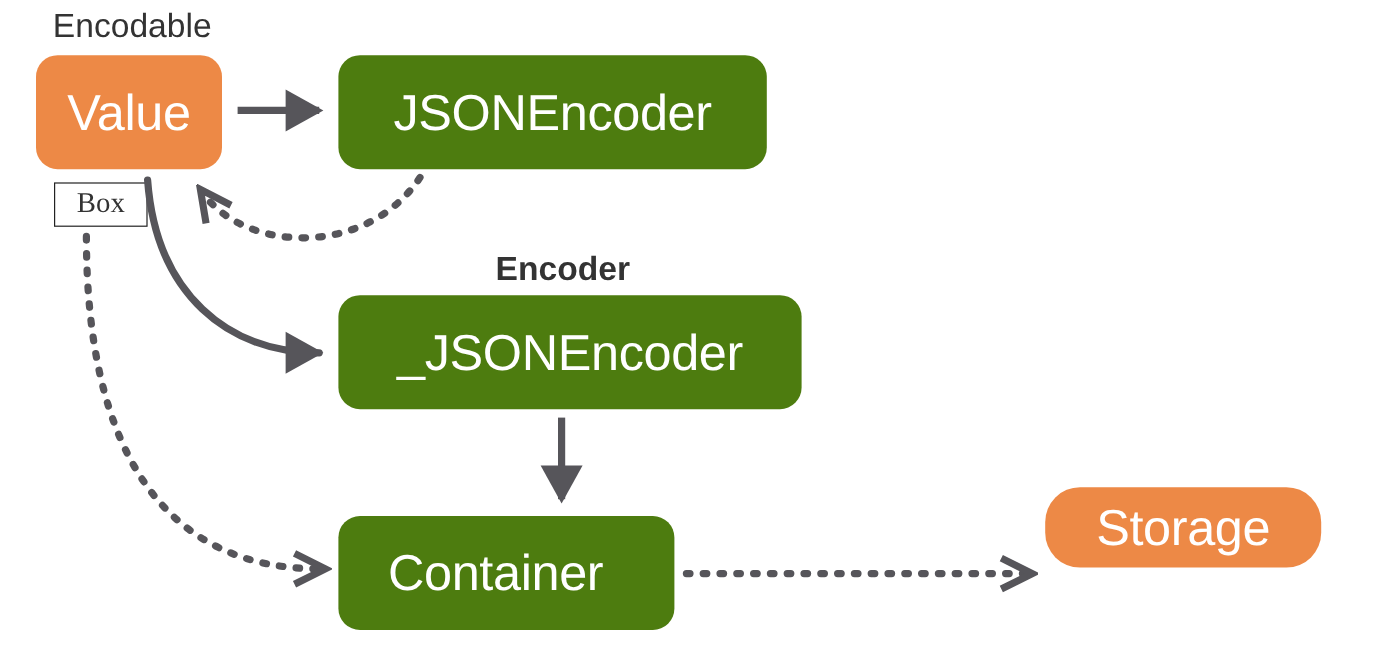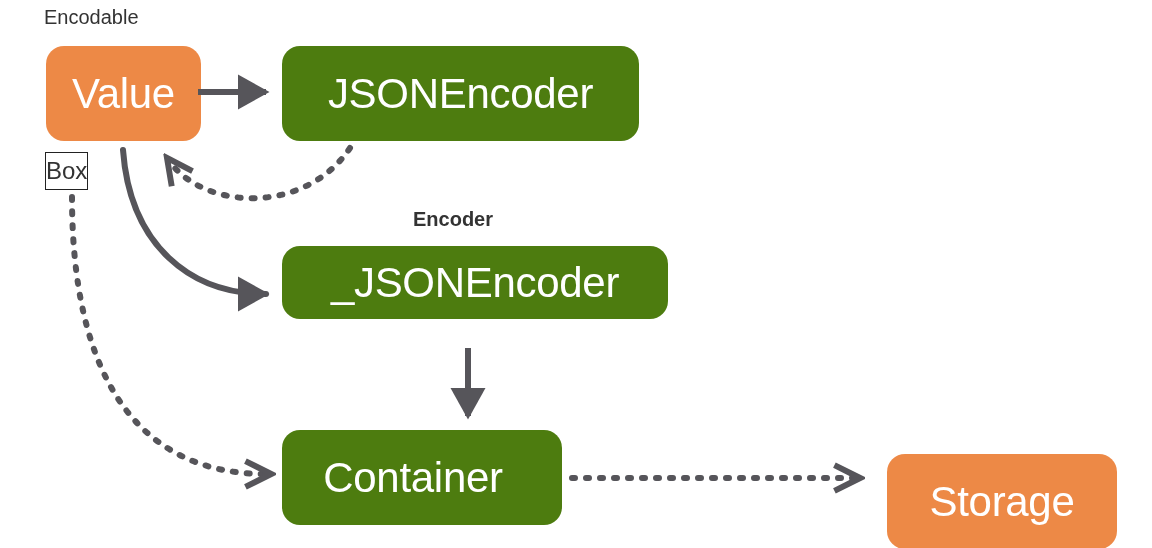--- a/index.html
+++ b/index.html
@@ -19,37 +19,38 @@
       border-radius: 18px;
       color: #fff;
       font-size: 42px;
       font-weight: 400;
       display: flex;
       align-items: center;
       justify-content: center;
       padding: 0 30px;
       letter-spacing: -0.3px;
     }
-    .orange { background: #ED8946; margin-left: 16px; }
+    .orange { background: #ED8946; }
     .green { background: #4d7c0f; }
     .anno {
       position: absolute;
-      font-size: 20px;
+      font-size: 28px;
       color: #333;
     }
     .small-box {
       position: absolute;
       border: 1.5px solid #222;
       background: #fff;
       font-size: 24px;
-      padding: 4px 0;
+      padding: 4px 18px;
       color: #333;
       display: flex;
       align-items: center;
       justify-content: center;
+      font-family: Liberation Serif, serif;
     }
     svg.overlay {
       position: absolute;
       left: 0;
       top: 0;
       width: 1152px;
       height: 548px;
       pointer-events: none;
     }
   </style>
@@ -59,25 +60,25 @@
 <div class="anno" style="left:44px; top:6px;">Encodable</div>
 
 <div class="anno" style="left:413px; top:208px;font-weight:bold;">Encoder</div>
 
 <div class="small-box" style="left:45px; top:152px;">Box</div>
 
 <div class="node orange" style="left:30px; top:46px; width:155px; height:95px;">Value</div>
 
 <div class="node green" style="left:282px; top:46px; width:357px; height:95px;">JSONEncoder</div>
 
-<div class="node green" style="left:282px; top:246px; width:386px; height:73px;">_JSONEncoder</div>
+<div class="node green" style="left:282px; top:246px; width:386px; height:95px;">_JSONEncoder</div>
 
 <div class="node green" style="left:282px; top:430px; width:280px; height:95px;padding-left:12px;">Container</div>
 
-<div class="node orange" style="left:871px; top:454px; width:230px; height:95px;">Storage</div>
+<div class="node orange" style="left:871px; top:406px; width:230px; height:67px;border-radius:29px;">Storage</div>
 
 <svg class="overlay" viewBox="0 0 1152 548" xmlns="http://www.w3.org/2000/svg">
   <defs>
     <marker id="arrow-solid" viewBox="0 0 12 12" refX="9" refY="6" markerWidth="7" markerHeight="7" orient="auto-start-reverse" markerUnits="strokeWidth">
       <path d="M 1 1 L 10 6 L 1 11 z" fill="#56555A"></path>
     </marker>
     <marker id="arrow-hollow" viewBox="0 0 14 14" refX="10" refY="7" markerWidth="6" markerHeight="6" orient="auto-start-reverse" markerUnits="strokeWidth">
       <path d="M 2 2 L 12 7 L 2 12" fill="none" stroke="#56555A" stroke-width="2.3"></path>
     </marker>
   </defs>

